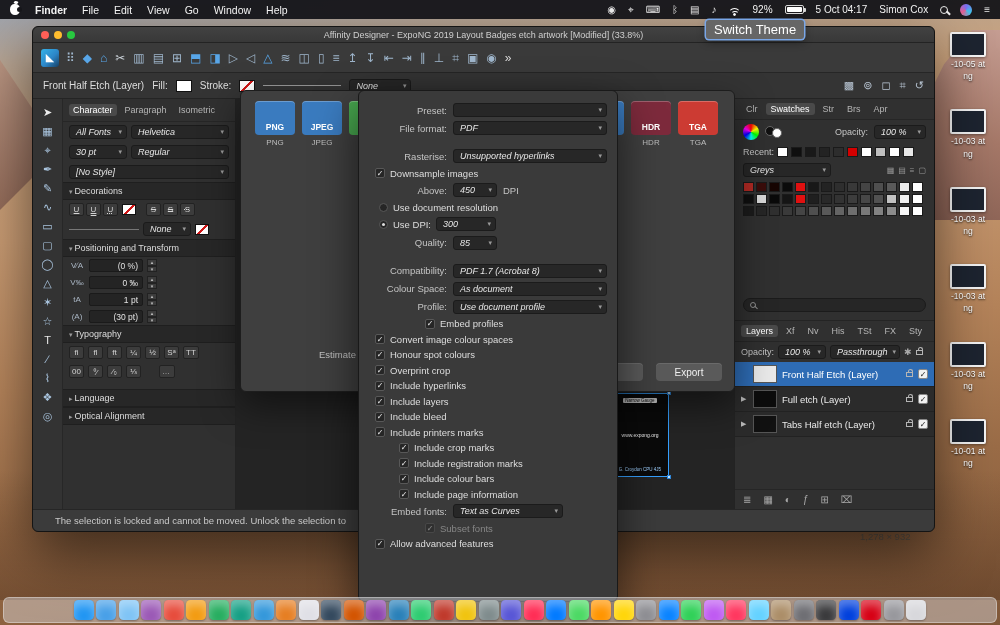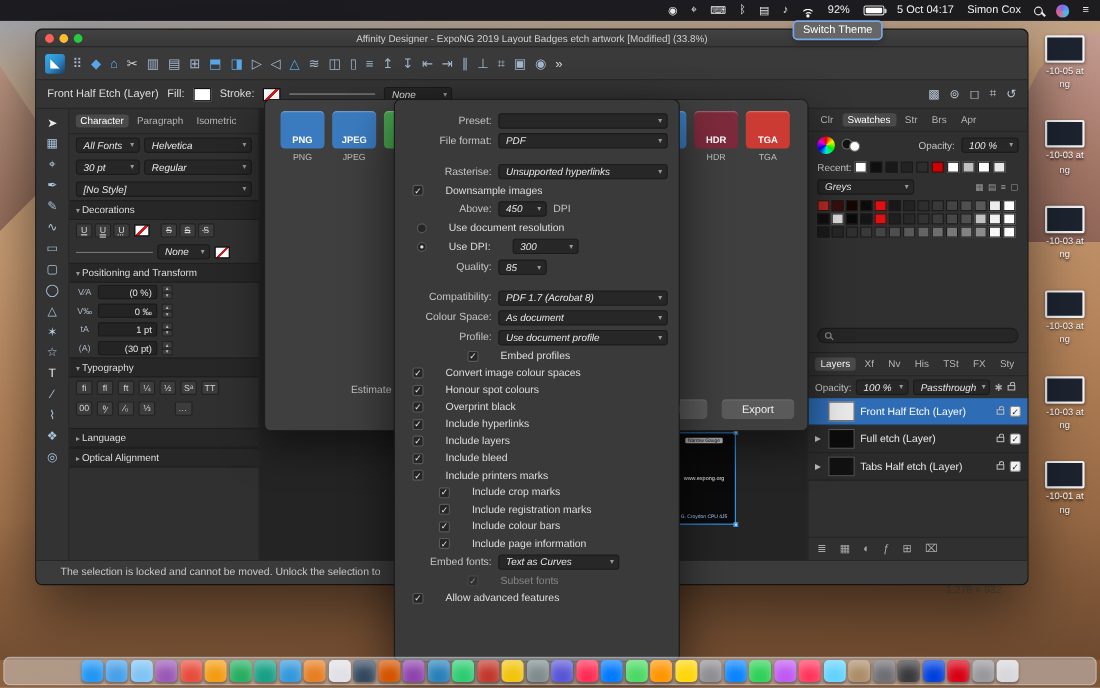--- a/index.html
+++ b/index.html
@@ -161,47 +161,57 @@
   .btn{position:absolute;height:18px;border-radius:4px;background:#5a5a5a;color:#f0f0f0;font-size:10px;
     display:flex;align-items:center;justify-content:center;box-shadow:inset 0 1px rgba(255,255,255,.1)}
   .btn-cancel{left:322px;top:272px;width:80px}
   .btn-export{left:415px;top:272px;width:66px}
 
   
   .opts{position:absolute;left:358px;top:90px;width:260px;height:512px;background:#3a3a3a;border:1px solid #191919;
     border-radius:6px;box-shadow:0 18px 44px rgba(0,0,0,.6);z-index:50;padding:8px 0;font-size:9.5px;color:#dedede;overflow:hidden}
   .orow{display:flex;align-items:center;margin:4px 10px}
   .olabel{width:78px;text-align:right;color:#c4c4c4;margin-right:6px;flex:none}
-  .ocheck{display:flex;align-items:center;gap:20px;margin:4.5px 10px 4.5px 16px}
+  .ocheck{display:flex;align-items:center;gap:5px;margin:4.5px 10px 4.5px 16px}
   .ocheck.ind1{margin-left:40px}
   .ocheck.ind2{margin-left:66px}
   .ocheck.disabled{opacity:.45}
   .radio{width:9px;height:9px;border-radius:50%;background:#262626;border:1px solid #585858;flex:none;position:relative}
   .radio.on::after{content:"";position:absolute;inset:2px;background:#ddd;border-radius:50%}
   .w44{width:44px}.w60{width:60px}.w110{width:110px}
   .suffix{margin-left:6px;color:#c4c4c4}
   .vgap{height:6px}
 
-  .tooltip{position:absolute;left:722px;top:20px;background:#666;border-radius:3px;padding:2px 8px;color:#fff;
-    font-size:10px;z-index:95;box-shadow:0 0 0 1.5px #7aa7e8,0 3px 8px rgba(0,0,0,.4)}
+  .tooltip{position:absolute;left:706px;top:20px;background:#666;border-radius:3px;padding:2px 8px;color:#fff;
+    font-size:13px;z-index:95;box-shadow:0 0 0 1.5px #7aa7e8,0 3px 8px rgba(0,0,0,.4)}
   .dims{position:absolute;left:860px;top:531px;font-size:9.5px;color:#564f46;z-index:8}
 
   
   .dock{position:absolute;left:3px;right:3px;bottom:2px;height:26px;background:rgba(226,228,236,.42);
     border:1px solid rgba(255,255,255,.35);border-radius:6px;display:flex;align-items:center;justify-content:center;gap:2.5px;z-index:85}
   .dockicon{width:20px;height:20px;border-radius:4.5px;box-shadow:inset 0 6px 8px rgba(255,255,255,.35),0 1px 2px rgba(0,0,0,.3)}
 </style>
 </head>
 <body>
 
 <div class="mtn-r"></div>
 <div class="mtn-l"></div>
 <div class="dunes"></div>
 
 <div class="menubar">
+  <div class="mb-left">
+    <span class="apple"></span>
+    <span class="mb-item app">Finder</span>
+    <span class="mb-item">File</span>
+    <span class="mb-item">Edit</span>
+    <span class="mb-item">View</span>
+    <span class="mb-item">Go</span>
+    <span class="mb-item">Window</span>
+    <span class="mb-item">Help</span>
+  </div>
   <div class="mb-right">
     <span style="display:flex;gap:12px">
         <span class="mb-ic">◉</span>
         <span class="mb-ic">⌖</span>
         <span class="mb-ic">⌨</span>
         <span class="mb-ic">ᛒ</span>
         <span class="mb-ic">▤</span>
         <span class="mb-ic">♪</span>
       </span>
     <span class="wifi">
@@ -785,21 +795,21 @@
         <span>Convert image colour spaces</span>
       </div>
 
       <div class="ocheck">
         <span class="cb checked"></span>
         <span>Honour spot colours</span>
       </div>
 
       <div class="ocheck">
         <span class="cb checked"></span>
-        <span>Overprint black</span>
+        <span>Overprint crop</span>
       </div>
 
       <div class="ocheck">
         <span class="cb checked"></span>
         <span>Include hyperlinks</span>
       </div>
 
       <div class="ocheck">
         <span class="cb checked"></span>
         <span>Include layers</span>

